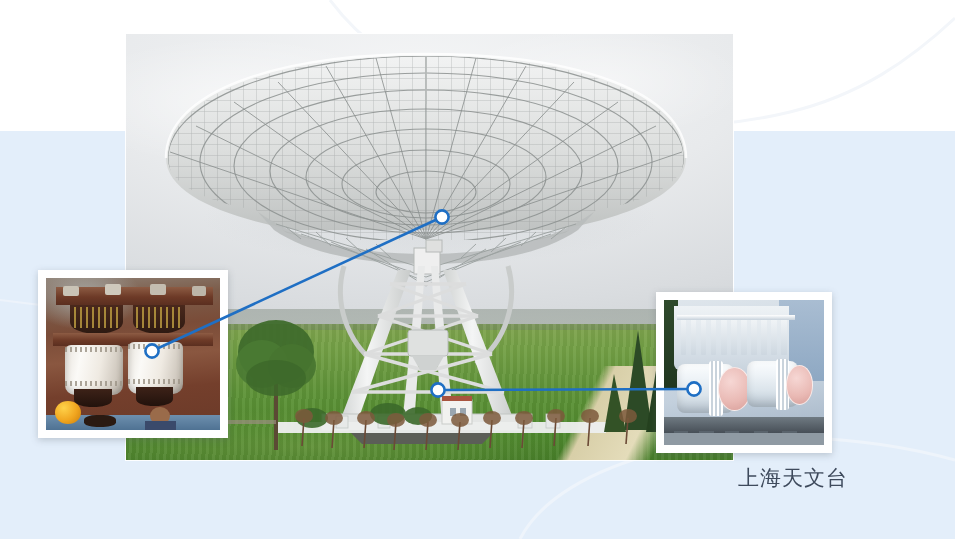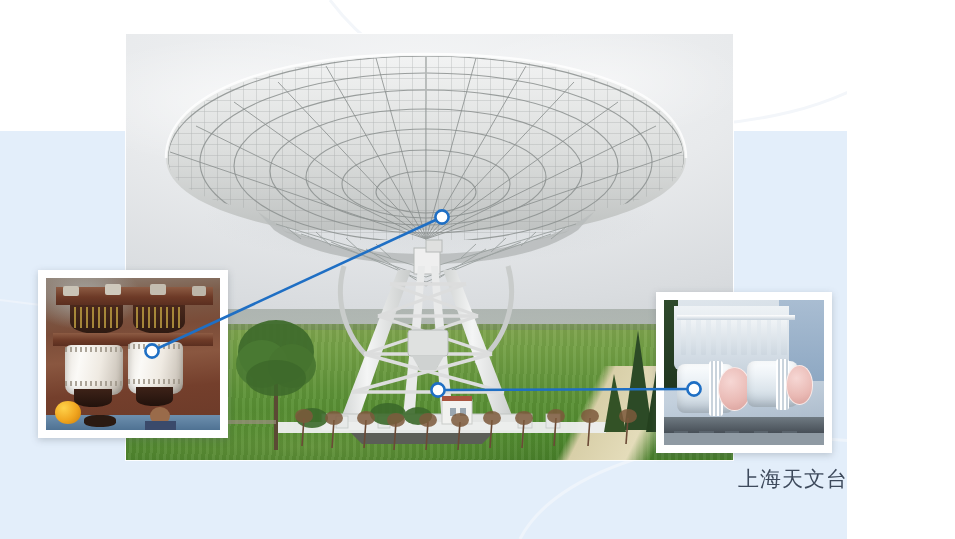--- a/index.html
+++ b/index.html
@@ -2,25 +2,25 @@
 <html><head>
 <meta charset="utf-8">
 <style>
   html, body {
     margin: 0;
     padding: 0;
     background: #ffffff;
   }
   #slide {
     position: relative;
-    width: 847px;
+    width: 955px;
     height: 539px;
     overflow: hidden;
     background: #ffffff;
-    font-family: Liberation Sans, sans-serif;
+    font-family: Liberation Serif, serif;
   }
 
   
   .bg-top {
     position: absolute;
     left: 0; top: 0;
     width: 955px; height: 131px;
     background: #ffffff;
   }
   .bg-bottom {

